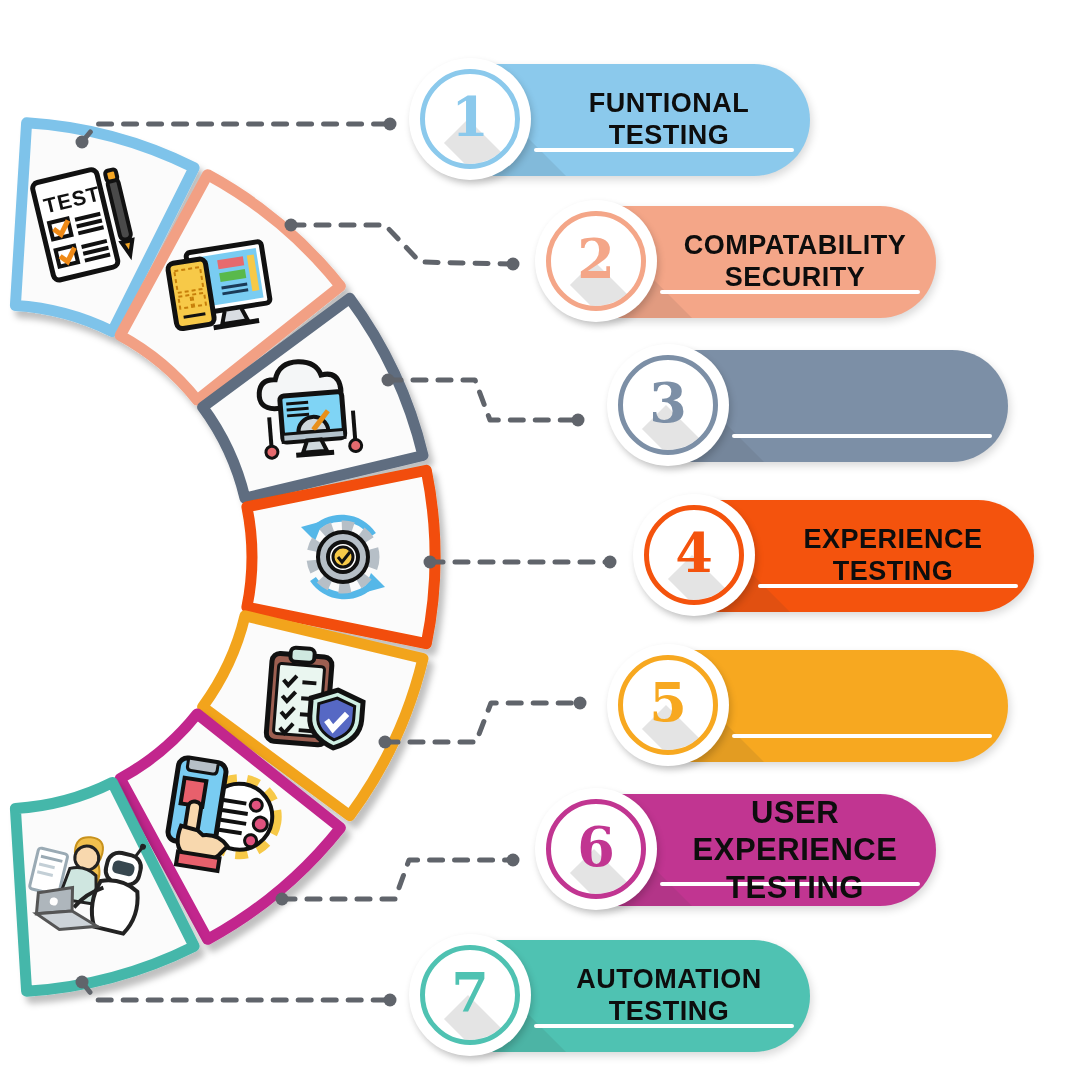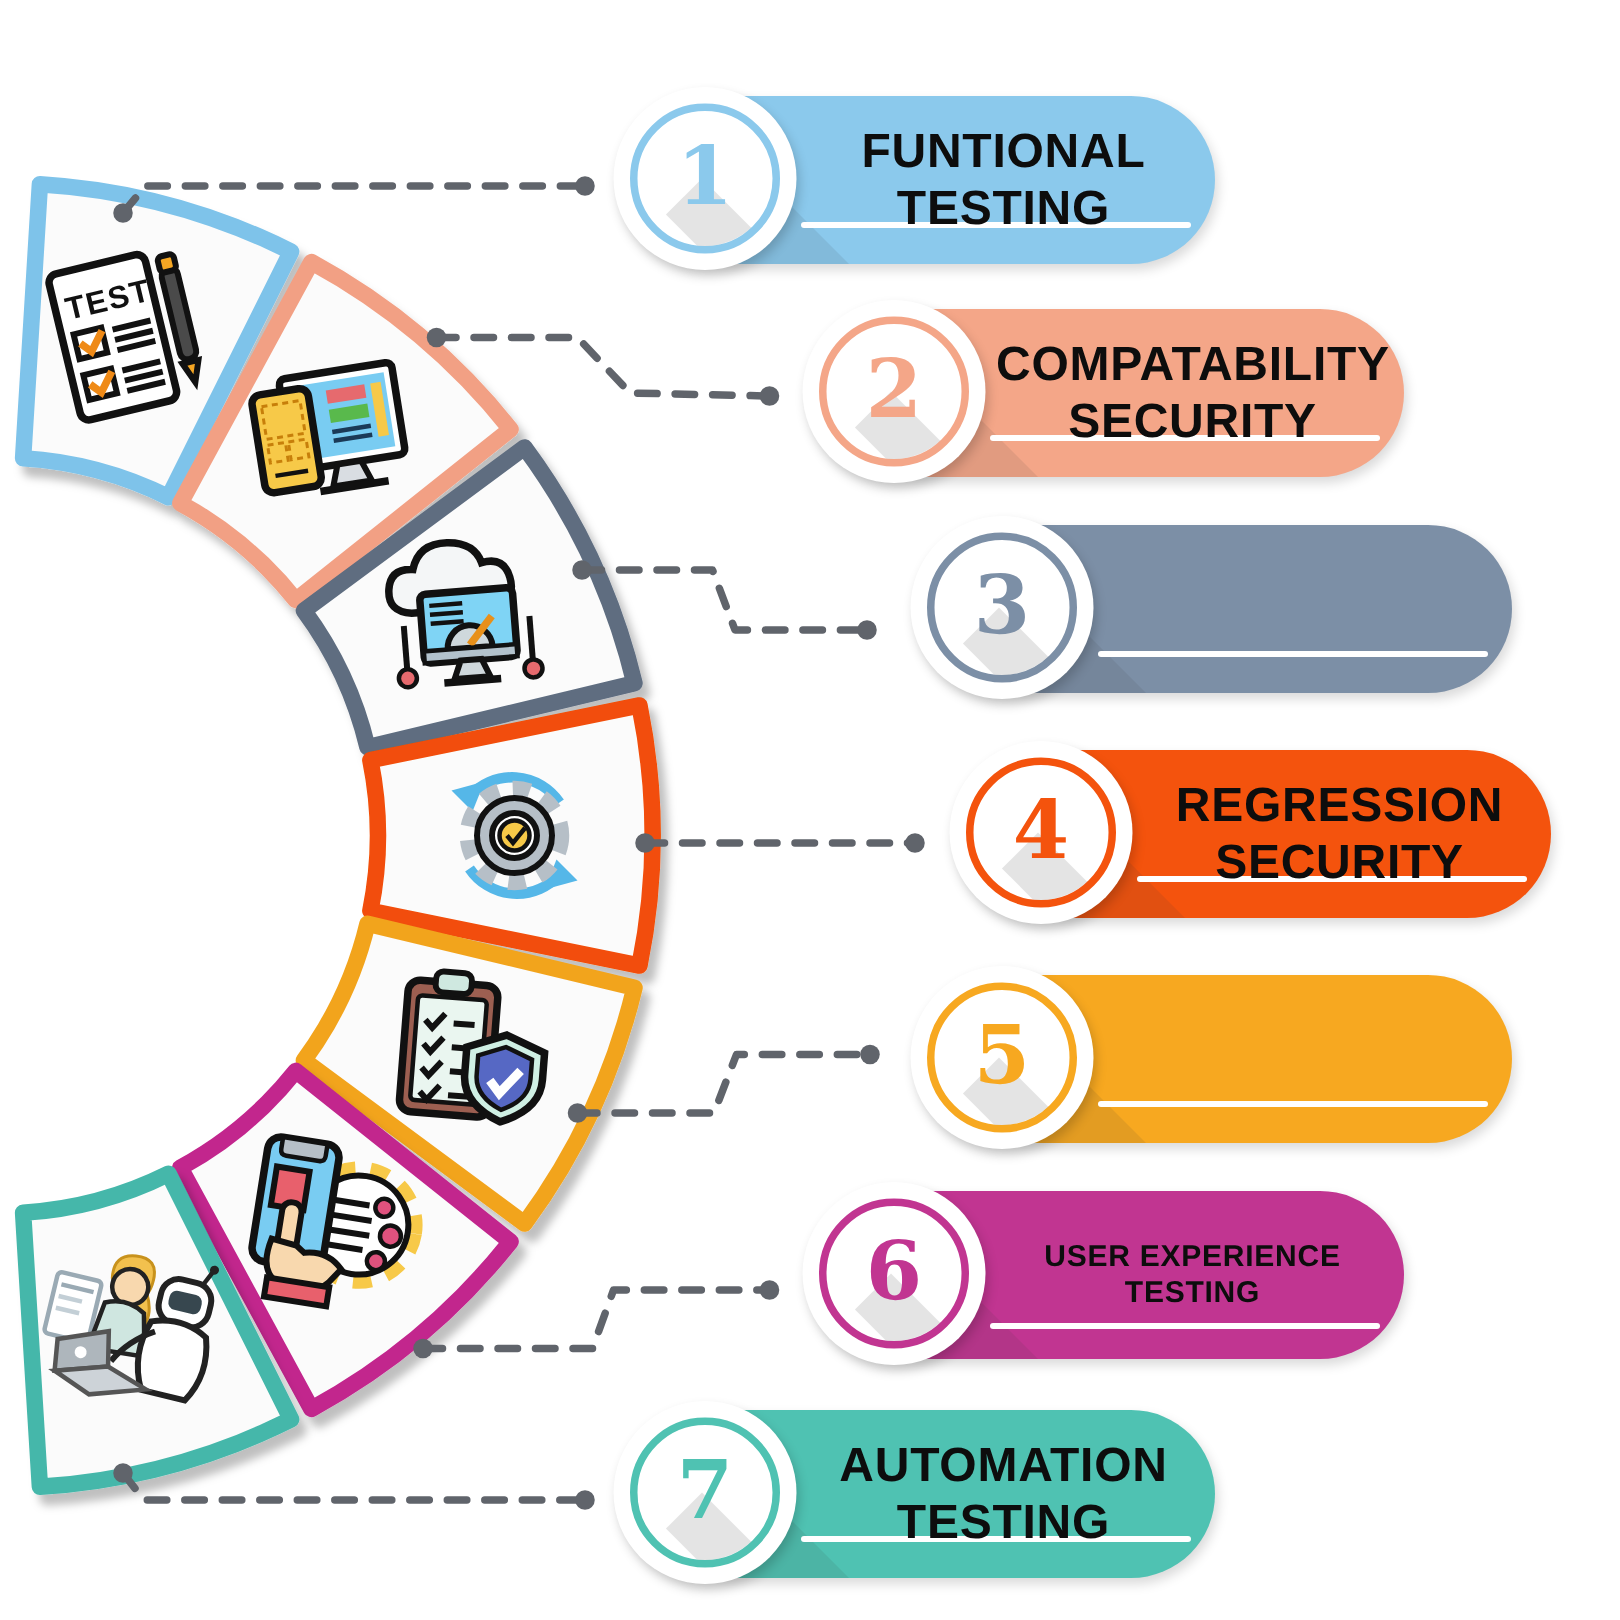--- a/index.html
+++ b/index.html
@@ -40,31 +40,31 @@
     transform:rotate(45deg);transform-origin:0 0;
   }
   .num{
     position:relative;z-index:1;margin-top:-4px;
     font-family:"DejaVu Serif",serif;font-weight:bold;font-size:54px;
     color:var(--c);
   }
   .pill-label{
     position:absolute;left:128px;right:14px;top:0;height:100%;
     display:flex;align-items:center;justify-content:center;text-align:center;
-    font-weight:bold;font-size:32px;line-height:1.18;letter-spacing:0.5px;
+    font-weight:bold;font-size:27px;line-height:1.18;letter-spacing:0.5px;
     color:var(--label,#0D0D0D);
   }
   #p1{left:414px;top:64px;}
   #p2{left:540px;top:206px;}
   #p3{left:612px;top:350px;}
   #p4{left:638px;top:500px;}
   #p5{left:612px;top:650px;}
   #p6{left:540px;top:794px;}
   #p7{left:414px;top:940px;}
-  #p6 .pill-label{font-size:20px;line-height:1.2;}
+  #p6 .pill-label{font-size:31px;line-height:1.2;}
   #p6 .pill-line{top:88px;}
 </style>
 </head>
 <body>
 
 <div class="canvas" id="canvas" style="background: rgb(255, 255, 255); --label: #0D0D0D;">
 
   <svg id="diagram-svg" width="1080" height="1080" viewBox="0 0 1080 1080">
       <defs>
         <filter id="ws" x="-30%" y="-30%" width="170%" height="170%">
@@ -248,21 +248,21 @@
         <span class="num">3</span>
       </div>
     </div>
   </div>
 
   <div class="pill" id="p4" style="--c: #F4530D;">
     <div class="pill-bg">
       <div class="band"></div>
       <div class="pill-line"></div>
     </div>
-    <div class="pill-label">REGRESSION SECURITY</div>
+    <div class="pill-label">EXPERIENCE TESTING</div>
     <div class="badge">
       <div class="badge-inner">
         <span class="num">4</span>
       </div>
     </div>
   </div>
 
   <div class="pill" id="p5" style="--c: #F7A820;">
     <div class="pill-bg">
       <div class="band"></div>

